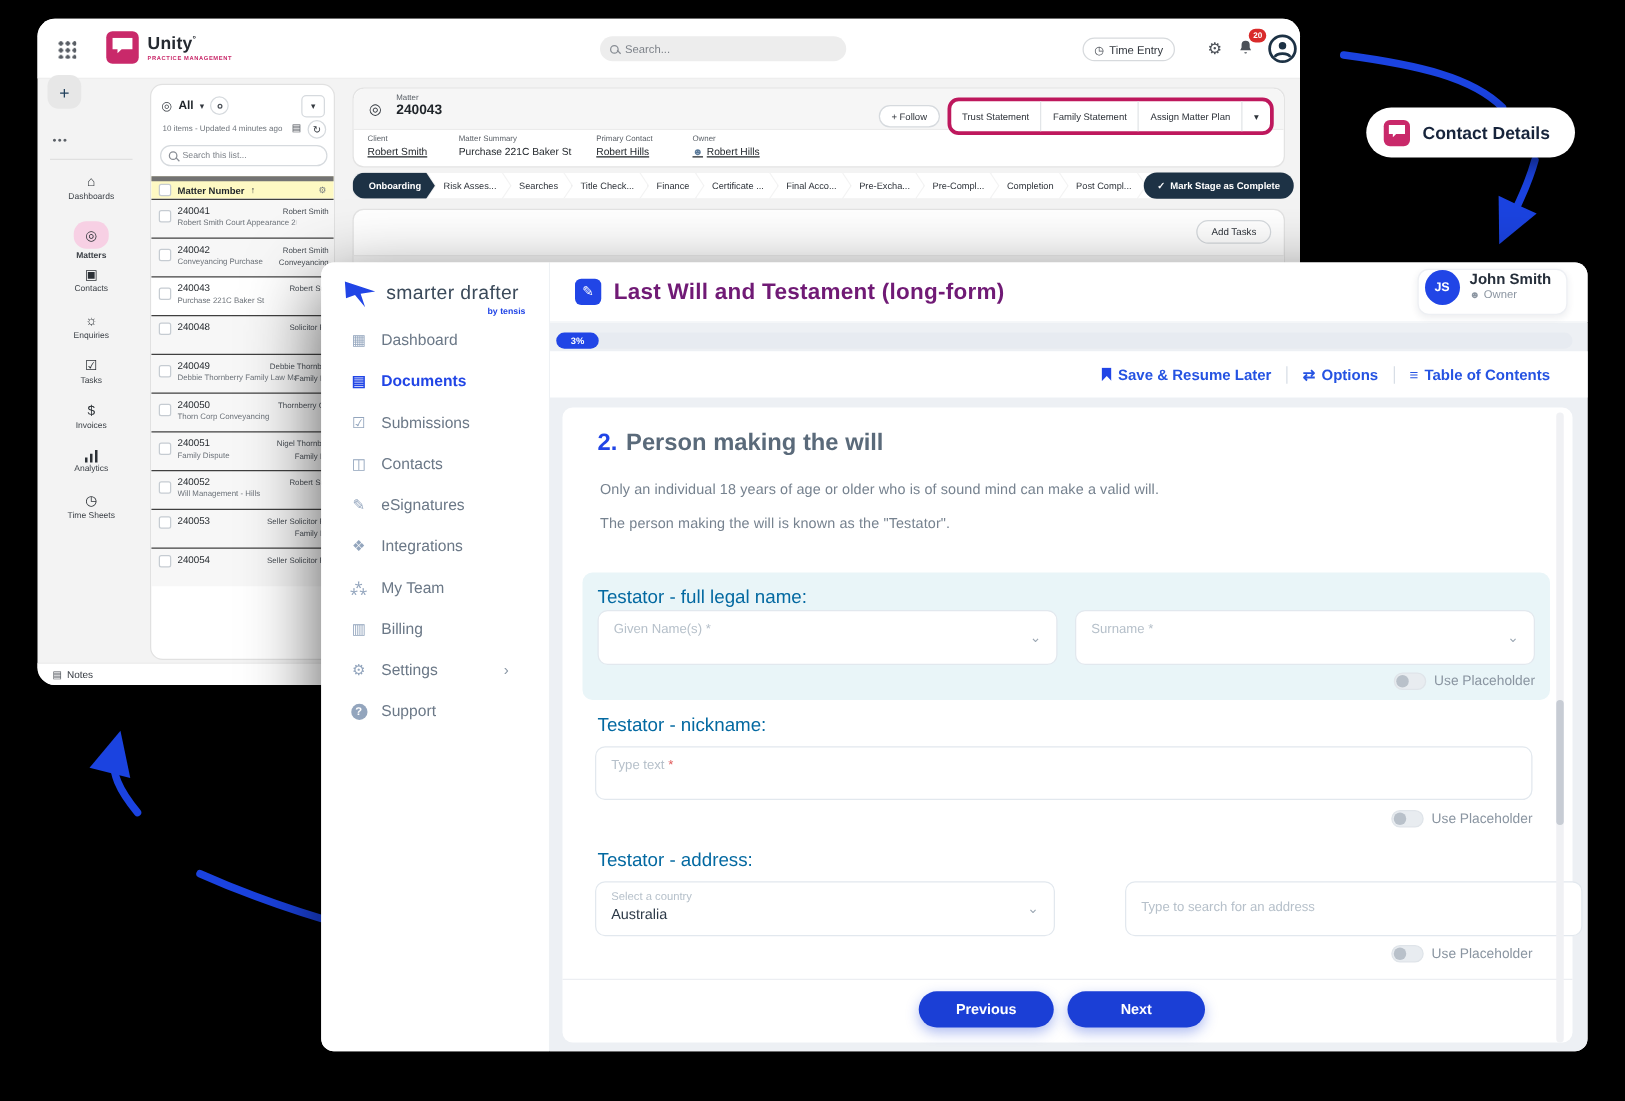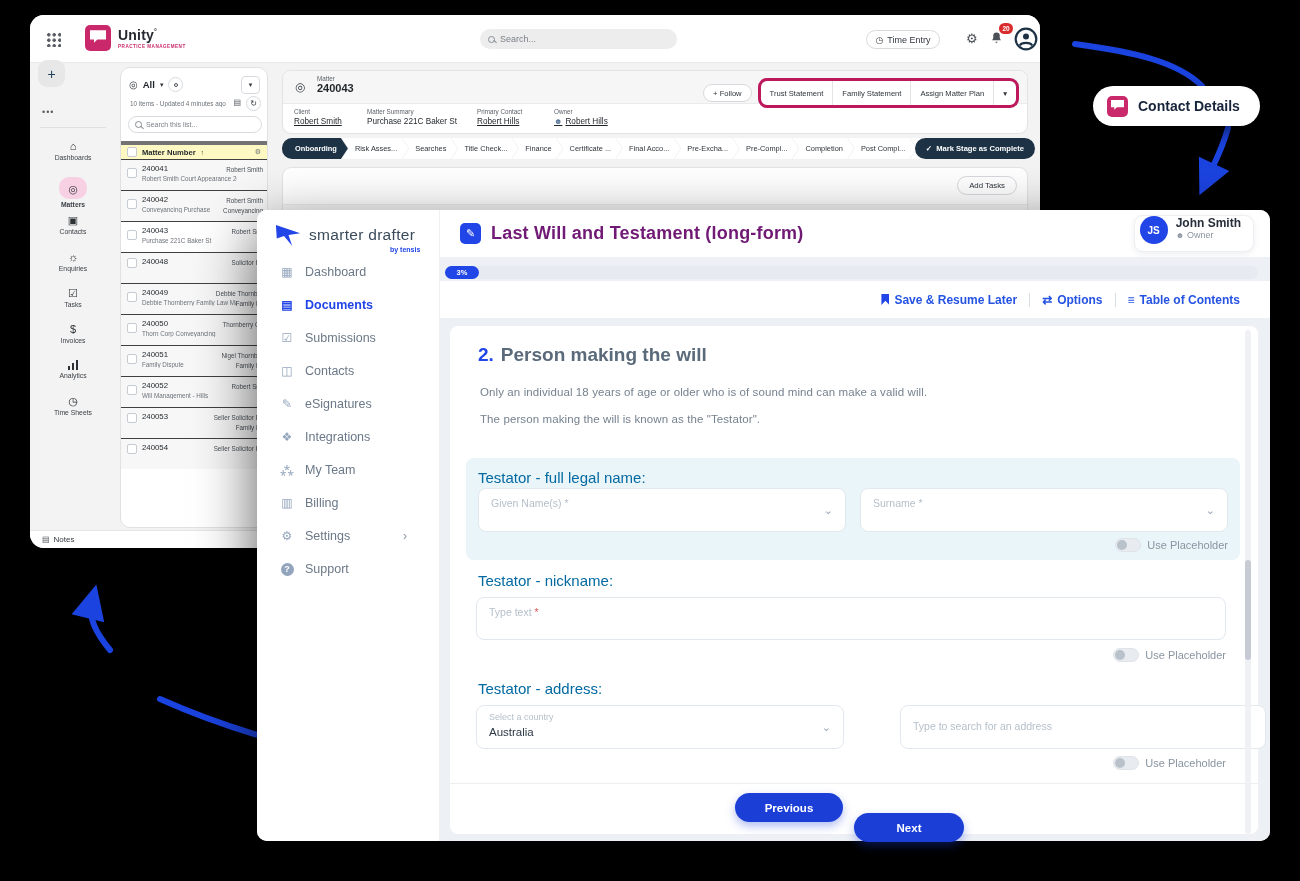--- a/index.html
+++ b/index.html
@@ -580,21 +580,21 @@
       <div class="inp" style="left:410px;top:379px;width:366px;height:44px;margin-left:40px;">
         <span class="ph" style="top:14px;">Type to search for an address</span>
       </div>
       <div class="tgrow" style="right:32px;top:430px;">
         <span class="tg"></span>
         <span>Use Placeholder</span>
       </div>
 
       <div id="dfoot">
         <div class="pbtn" style="left:285px;width:108px;">Previous</div>
-        <div class="pbtn" style="left:404px;width:110px;margin-top:20px;">Next</div>
+        <div class="pbtn" style="left:404px;width:110px;">Next</div>
       </div>
     </div>
 
     <div id="dscroll">
         <div id="dthumb"></div>
       </div>
   </div>
 
   <div class="callout" style="left:1093px;top:86px;height:40px;padding:0 20px 0 14px;">
     <span class="bub" style="width:21px;height:21px;"></span>

